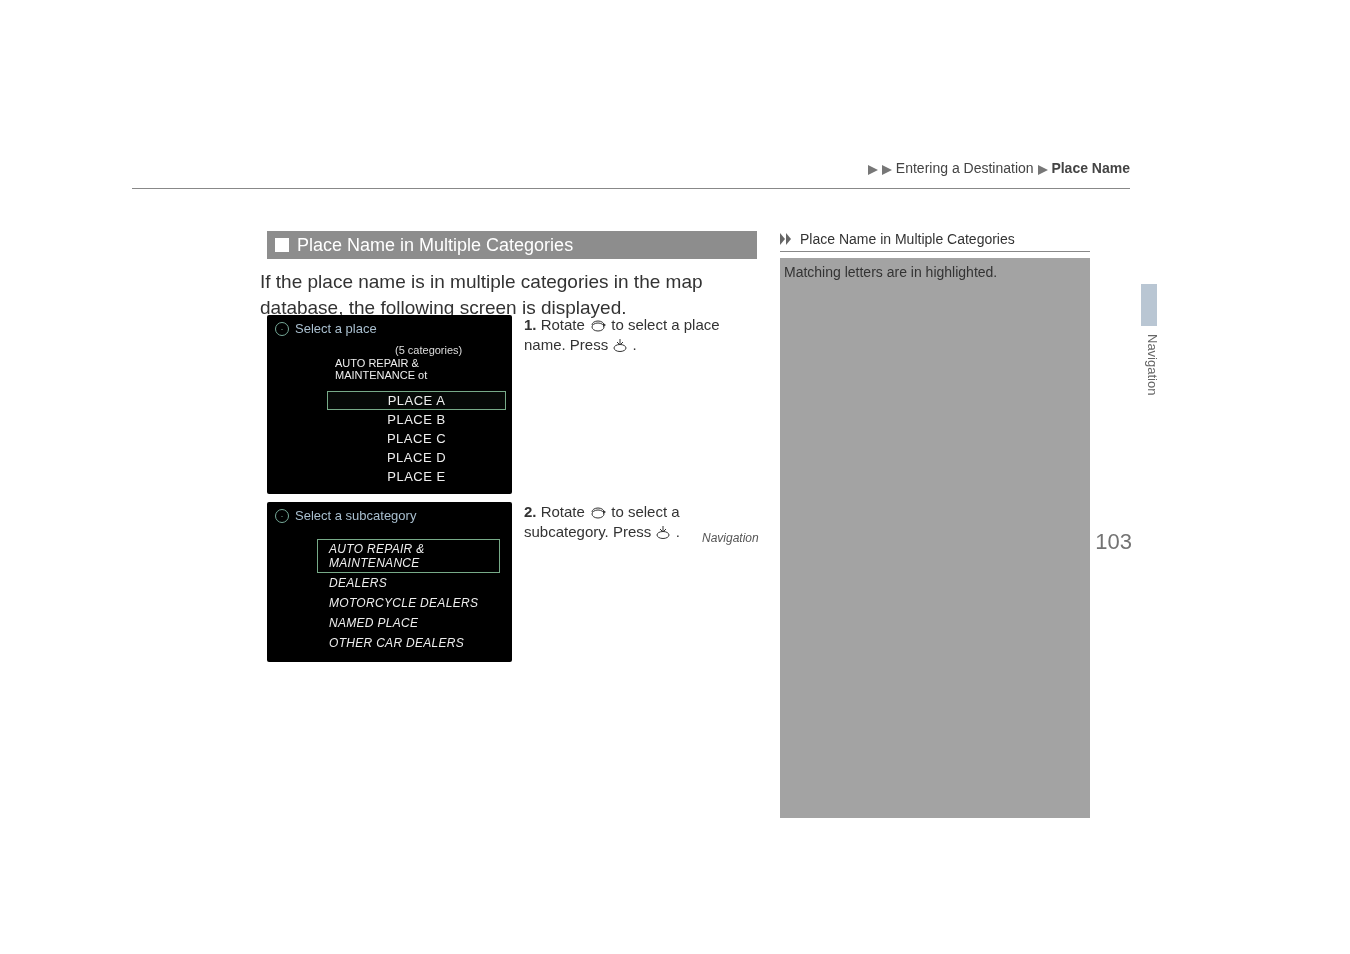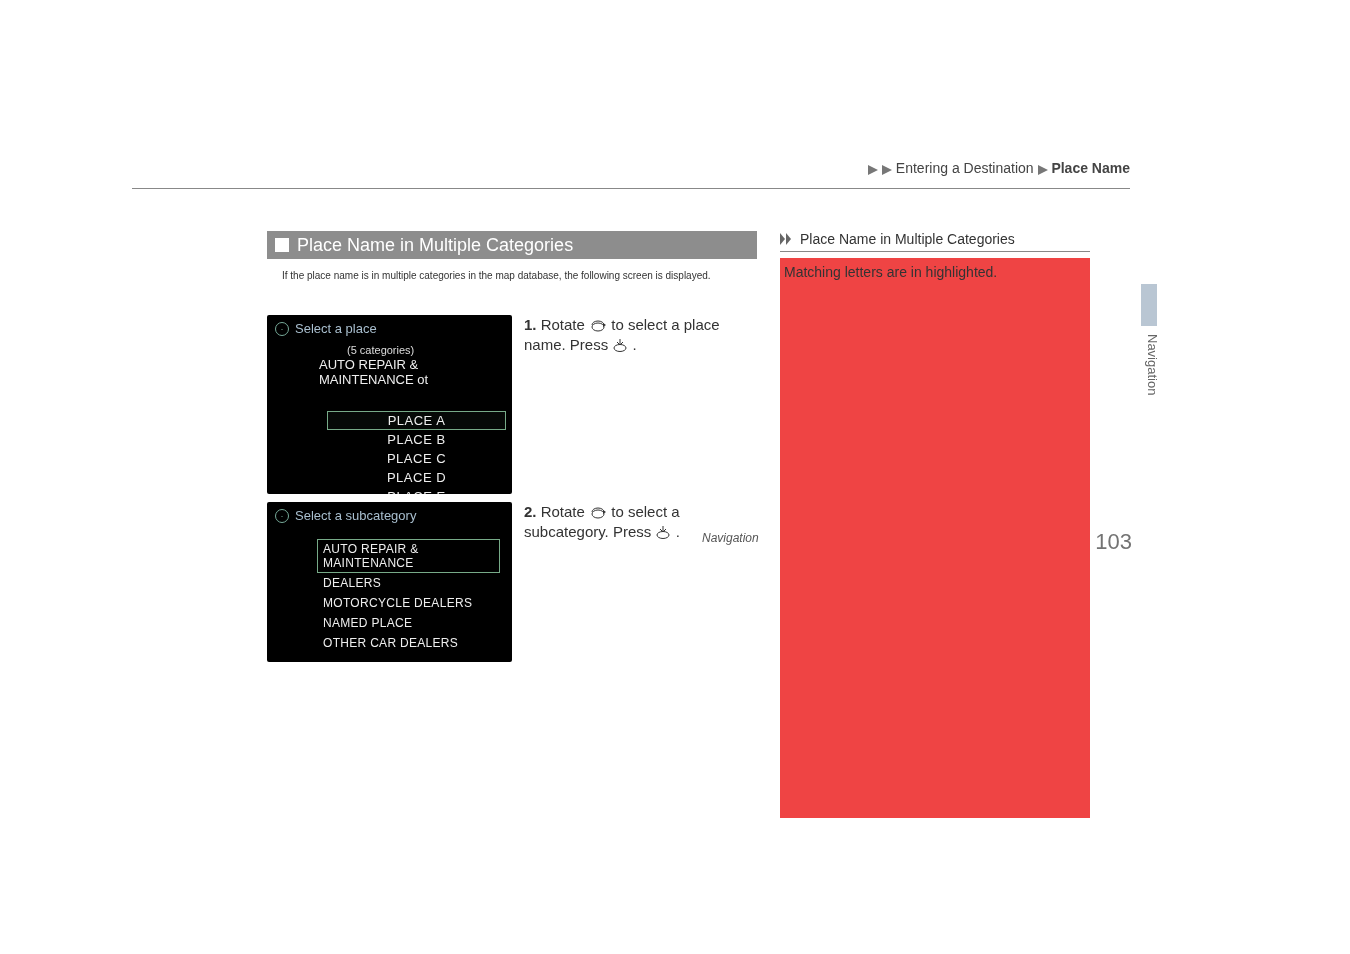--- a/index.html
+++ b/index.html
@@ -11,51 +11,51 @@
   .breadcrumb b { font-weight: 600; }
 
   .hr-top { position: absolute; top: 188px; left: 132px; right: 220px; height: 1px; background: #888; }
 
   .vert-tab { position: absolute; top: 284px; right: 193px; width: 16px; height: 42px; background: #b9c6d3; }
   .vert-label { position: absolute; top: 334px; right: 190px; font-size: 13px; color: #666; writing-mode: vertical-rl; }
 
   .section-heading { position: absolute; top: 231px; left: 267px; width: 490px; height: 28px; background: #8d8d8d; color: #fff; display: flex; align-items: center; font-size: 18px; font-weight: 500; padding-left: 4px; }
   .section-heading .sq { width: 14px; height: 14px; background: #fff; margin: 0 8px 0 4px; display: inline-block; }
 
-  .intro { position: absolute; top: 269px; left: 282px; width: 495px; font-size: 10px; line-height: 1.35; color: #333; }
+  .intro { position: absolute; top: 269px; left: 260px; width: 495px; font-size: 19px; line-height: 1.35; color: #333; }
 
   .screenshot { position: absolute; left: 267px; width: 245px; background: #000; border-radius: 2px; overflow: hidden; font-size: 11px; color: #ddd; }
   .ss1 { top: 315px; height: 179px; }
   .ss2 { top: 502px; height: 160px; }
   .ss-title { display: flex; align-items: center; gap: 6px; padding: 6px 8px; color: #a9bfcf; font-size: 13px; }
   .ss-title .dot { width: 14px; height: 14px; border: 1px solid #7a9; border-radius: 50%; display:inline-flex; align-items:center; justify-content:center; font-size:9px; color:#7a9;}
-  .ss-sub { padding: 2px 10px 1px 80px; color:#ddd; font-size:11px; }
-  .ss-sub2 { padding: 0 10px 6px 52px; color:#eee; font-size:13px; font-weight:500; }
+  .ss-sub { padding: 2px 10px 1px 80px; color:#ddd; font-size:11px;margin-left:48px; }
+  .ss-sub2 { padding: 0 10px 6px 68px; color:#eee; font-size:11px; font-weight:500; }
   .ss-list { position: relative; padding: 4px 6px 6px 60px; }
   .ss-row { position: relative; color:#eee; font-size:13px; text-align:center; padding:2px 0; letter-spacing: 0.5px; }
-  .ss-row.hl { outline: 1px solid #7a8; outline-offset: -1px; background: rgba(120,170,140,0.05); margin-top: 14px; }
+  .ss-row.hl { outline: 1px solid #7a8; outline-offset: -1px; background: rgba(120,170,140,0.05); }
   .ss-leftcurve { position:absolute; left:14px; top:40px; width:40px; height:160px; overflow:hidden; }
   .ss-leftcurve .arc { position:absolute; left:-60px; top:-40px; width:160px; height:240px; border:1px solid #555; border-radius:50%; }
   .ss2 .ss-list2 { padding: 10px 12px 8px 50px; }
-  .ss2 .row2 { color:#eee; font-size:12px; padding:3px 0 3px 6px; letter-spacing:0.3px; }
+  .ss2 .row2 { color:#eee; font-size:12px; padding:3px 0 3px 12px; letter-spacing:0.3px;font-style:italic; }
   .ss2 .row2.hl { outline:1px solid #7a8; outline-offset:-1px; }
   .ss2 .ss-leftcurve2 { position:absolute; left:6px; top:36px; width:38px; height:150px; overflow:hidden; }
   .ss2 .ss-leftcurve2 .arc { position:absolute; left:-70px; top:-40px; width:160px; height:220px; border:1px solid #555; border-radius:50%; }
 
   .step { position: absolute; left: 524px; width: 236px; font-size: 15px; line-height: 1.35; color: #333; }
   .step1 { top: 315px; }
   .step2 { top: 502px; }
   .step b { font-weight: 700; }
   .step svg { vertical-align: -3px; }
 
   .sidebox { position: absolute; top: 231px; left: 780px; width: 310px; }
   .sidebox-head { display:flex; align-items:center; gap:6px; font-size:14px; color:#333; padding-bottom:4px; }
   .sidebox-head svg { flex: 0 0 auto; }
   .sidebox-hr { height:1px; background:#888; margin-bottom:6px; }
-  .sidebox-body { font-size:14px; color:#333; background:#ef4444; padding: 0 4px 300px 4px; min-height: 560px; }
+  .sidebox-body { font-size:14px; color:#333; background:#a3a3a3; padding: 0 4px 300px 4px; min-height: 560px; }
   .sidebox-body p { padding-top: 6px; }
 
   .continued { position:absolute; bottom:160px; left: 702px; font-size:12px; font-style:italic; color:#555; }
   .pagenum { position:absolute; bottom:150px; right:218px; font-size:22px; color:#737373; }
 </style>
 </head>
 <body>
 
 <div class="page">
 

